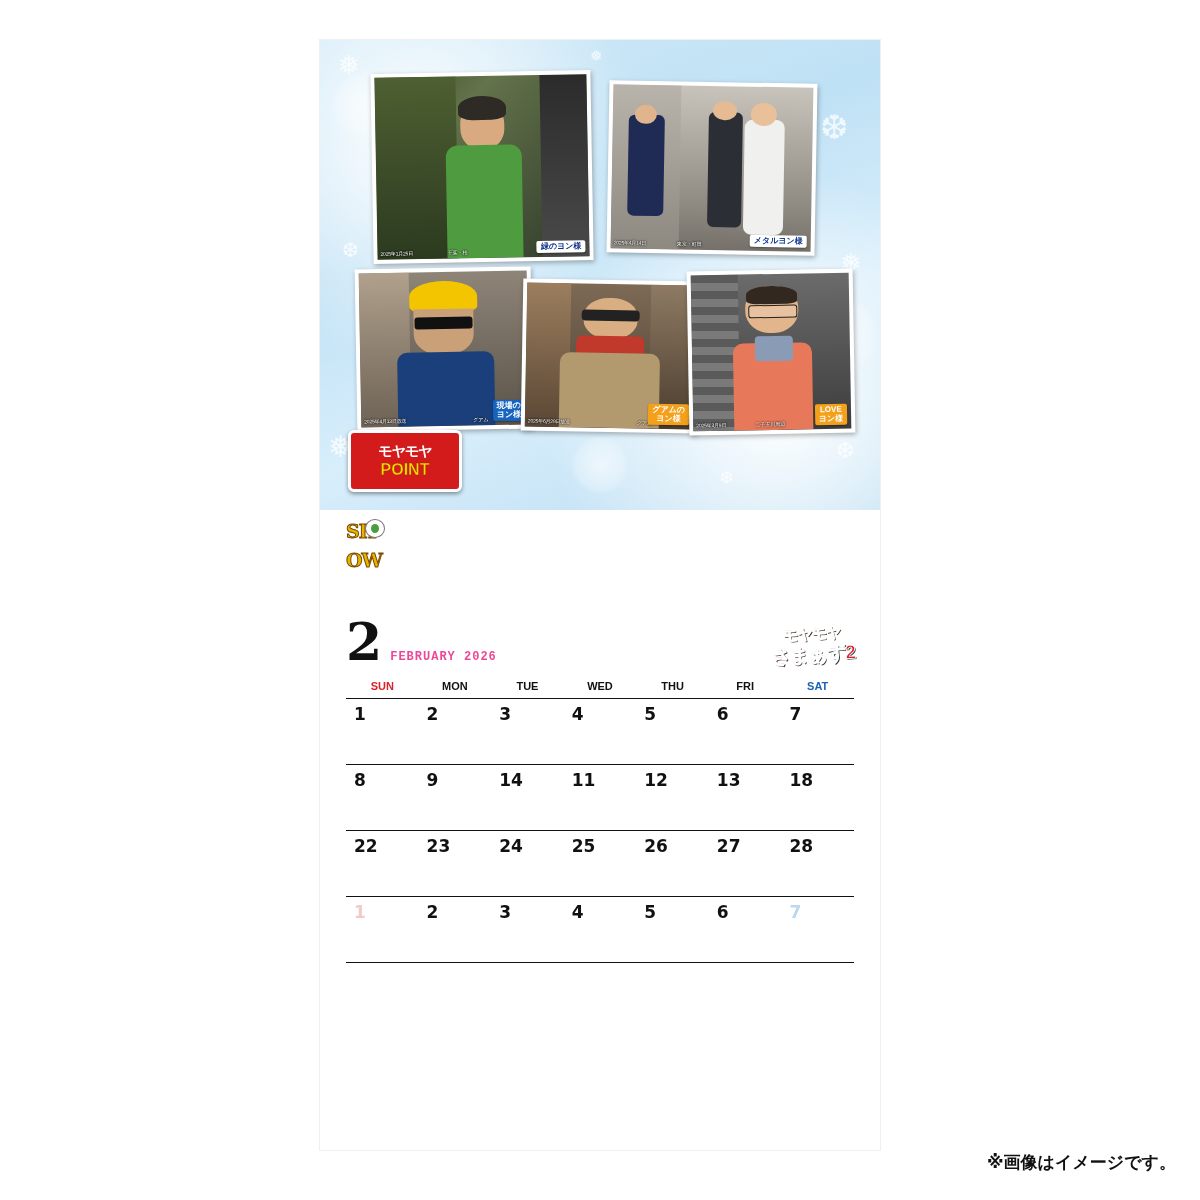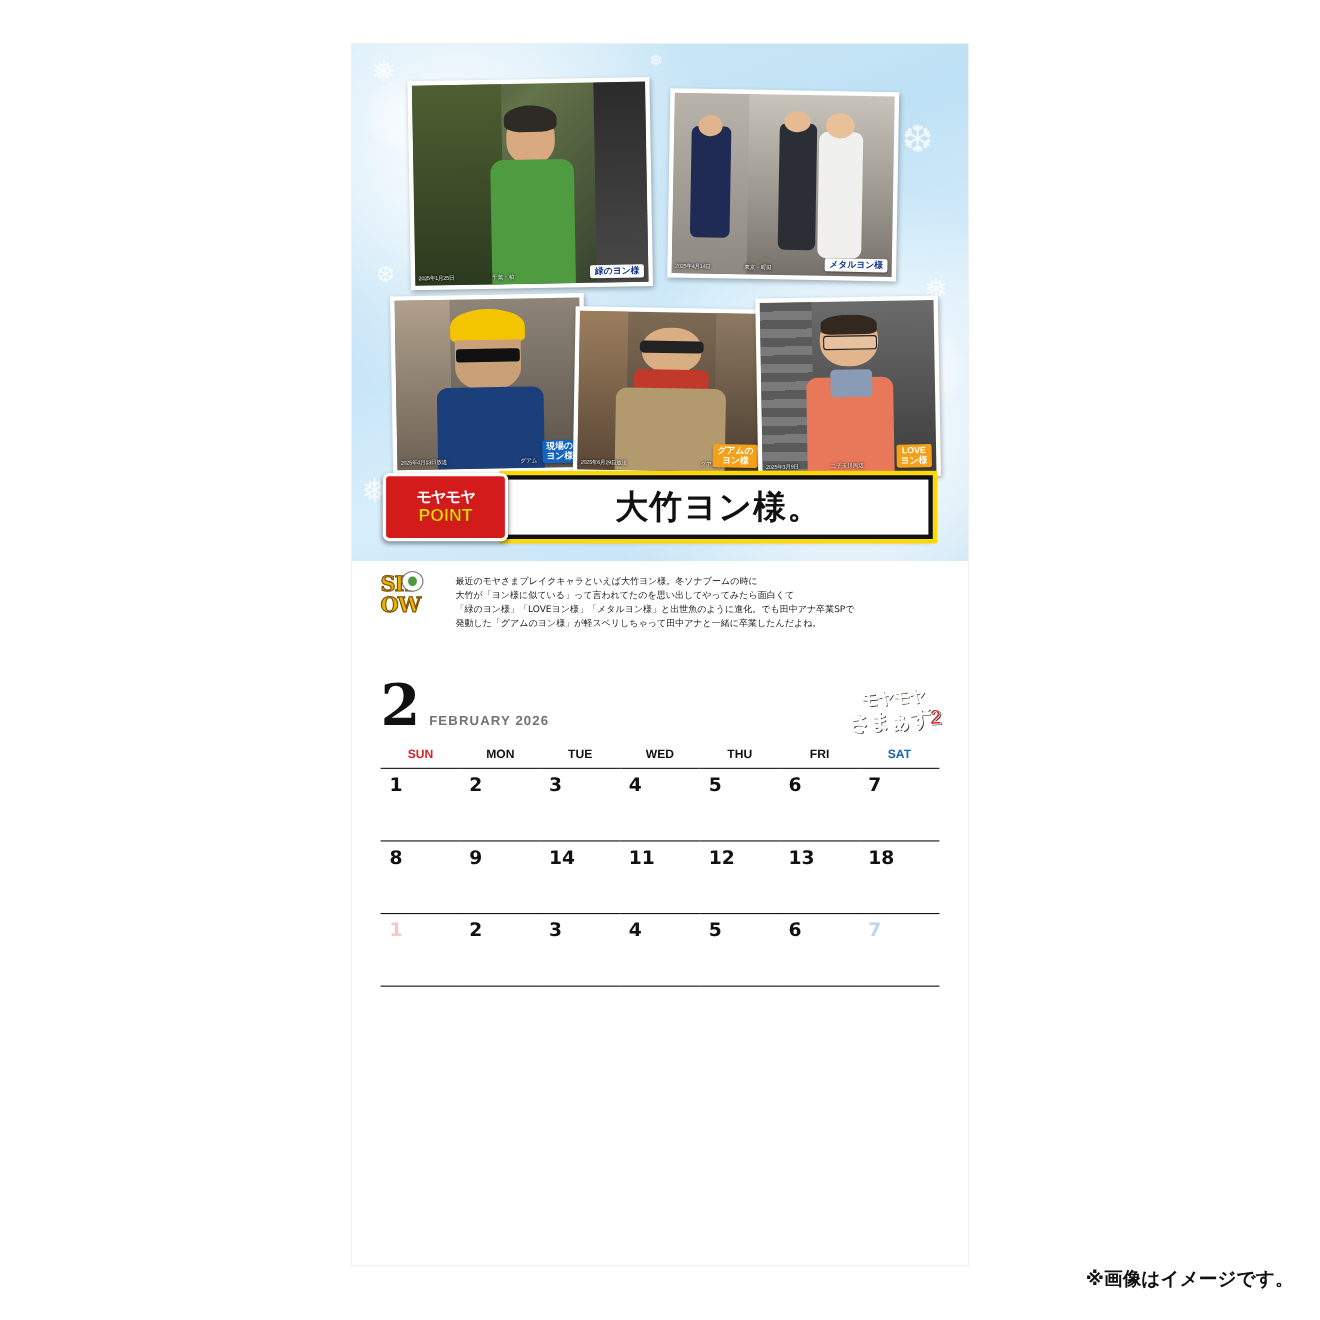--- a/index.html
+++ b/index.html
@@ -122,21 +122,21 @@
   .show-logo .sh{
     font-family:"DejaVu Serif", serif;
     font-size:19px;font-weight:bold;color:#e8b400;
     -webkit-text-stroke:1px #7a4a00;
     line-height:.95;letter-spacing:-1px;
   }
   .show-logo .ow{
     font-family:"DejaVu Serif", serif;
     font-size:19px;font-weight:bold;color:#e8b400;
     -webkit-text-stroke:1px #7a4a00;
-    line-height:.95;letter-spacing:-1px;margin-top:1px;
+    line-height:.95;letter-spacing:-1px;margin-top:11px;
   }
   .show-logo .sheep{
     position:absolute;left:19px;top:-3px;
     width:18px;height:17px;border-radius:50%;
     background:#ffffff;border:1px solid #777;
   }
   .show-logo .sheep:after{
     content:"";position:absolute;left:5px;top:4px;
     width:8px;height:9px;border-radius:50%;background:#4a9c3f;
   }
@@ -152,21 +152,21 @@
   .cal-head{
     display:flex;align-items:flex-end;justify-content:space-between;
     height:62px;
   }
   .mon-wrap{display:flex;align-items:baseline;gap:8px;}
   .mon-num{
     font-family:"DejaVu Serif", serif;
     font-size:52px;font-weight:bold;color:#111;line-height:1;
   }
   .mon-en{
-    font-size:12px;font-weight:bold;color:#737373;letter-spacing:1px;
+    font-size:12px;font-weight:bold;color:#ec4899;letter-spacing:1px;font-family:Liberation Mono, monospace;
   }
   .brand{
     text-align:center;transform:rotate(-4deg);
   }
   .brand .b1{
     font-size:15px;font-weight:bold;color:#f07d1a;
     -webkit-text-stroke:.8px #ffffff;
     text-shadow:1px 1px 0 #333;
     letter-spacing:-1px;
   }
@@ -302,36 +302,29 @@
         <div class="badge orange">LOVE
 ヨン様</div>
       </div>
     </div>
 
     <div class="point-bar">
       <div class="point-logo">
         <div class="l1">モヤモヤ</div>
         <div class="l2">POINT</div>
       </div>
-      <div class="point-box">
-        <div class="point-text">大竹ヨン様。</div>
-      </div>
     </div>
   </div>
 
   <div class="desc">
     <div class="show-logo">
       <div class="sheep"></div>
       <div class="sh">SH</div>
       <div class="ow">OW</div>
     </div>
-    <div class="desc-text" style="white-space:pre-line;">最近のモヤさまブレイクキャラといえば大竹ヨン様。冬ソナブームの時に
-大竹が「ヨン様に似ている」って言われてたのを思い出してやってみたら面白くて
-「緑のヨン様」「LOVEヨン様」「メタルヨン様」と出世魚のように進化。でも田中アナ卒業SPで
-発動した「グアムのヨン様」が軽スベリしちゃって田中アナと一緒に卒業したんだよね。</div>
   </div>
 
   <div class="cal">
     <div class="cal-head">
       <div class="mon-wrap">
         <div class="mon-num">2</div>
         <div class="mon-en">FEBRUARY 2026</div>
       </div>
       <div class="brand">
         <div class="b1">モヤモヤ</div>
@@ -366,20 +359,29 @@
           <tr>
             <td class="sun">8</td>
             <td class="">9</td>
             <td class="">14</td>
             <td class="hol">11</td>
             <td class="">12</td>
             <td class="">13</td>
             <td class="sat">18</td>
           </tr>
           <tr>
+            <td class="sun">22</td>
+            <td class="hol">23</td>
+            <td class="">24</td>
+            <td class="">25</td>
+            <td class="">26</td>
+            <td class="">27</td>
+            <td class="sat">28</td>
+          </tr>
+          <tr>
             <td class="out sun">1</td>
             <td class="out">2</td>
             <td class="out">3</td>
             <td class="out">4</td>
             <td class="out">5</td>
             <td class="out">6</td>
             <td class="out sat">7</td>
           </tr>
         </tbody>
     </table>

